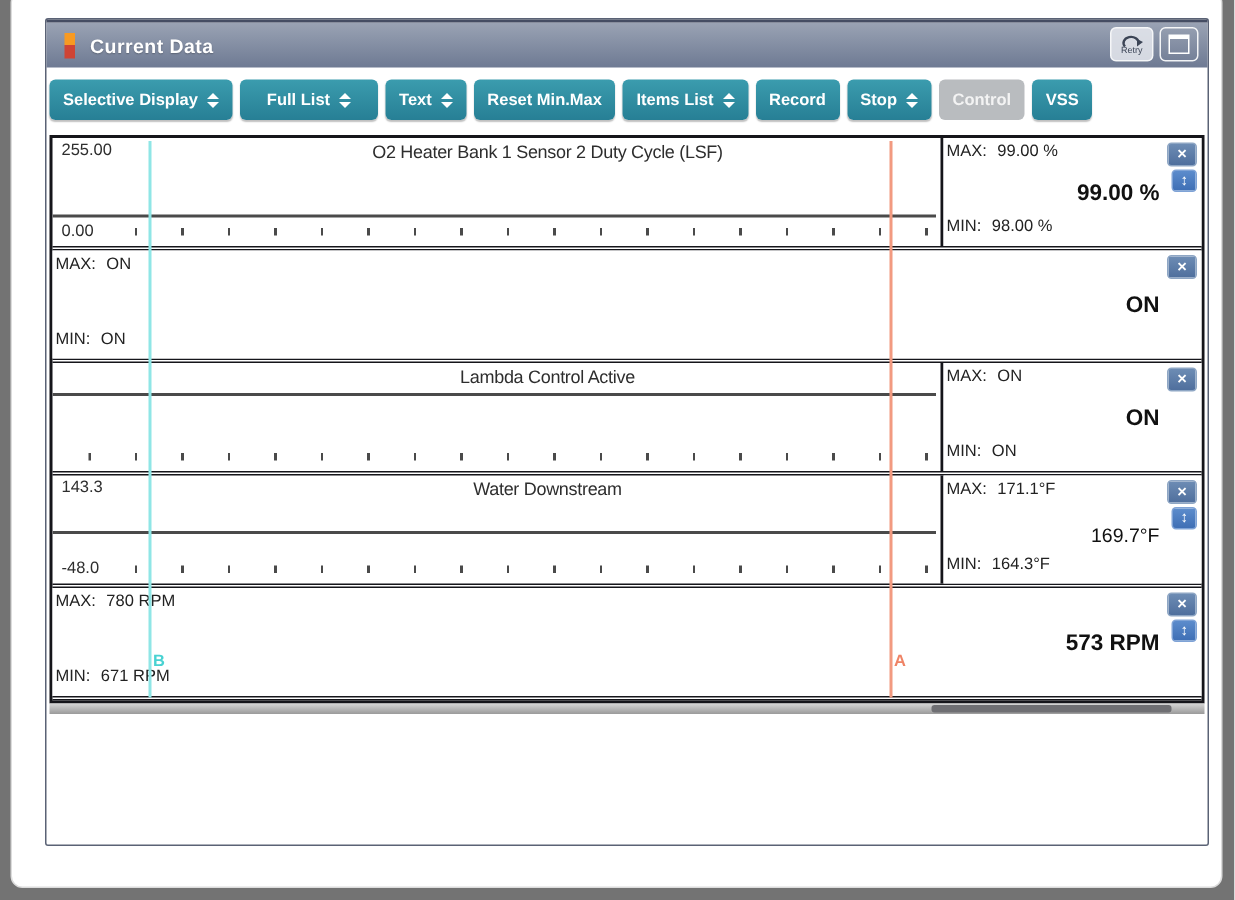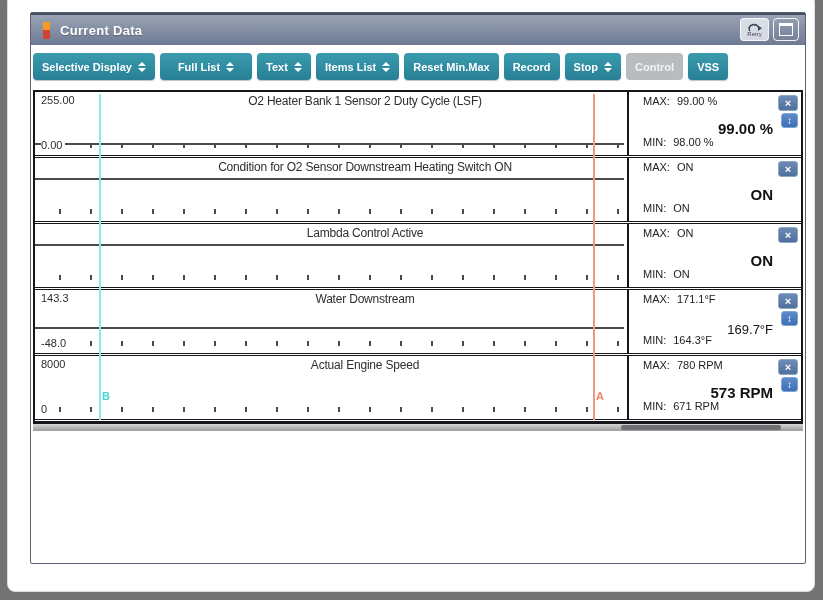--- a/index.html
+++ b/index.html
@@ -23,40 +23,40 @@
   .toolbar{display:flex;gap:5px;padding:8px 2px 0 2px;}
   .tbtn{height:27px;border:none;border-radius:4px;background:linear-gradient(#3b9cae,#277f95);color:#fff;font-family:"Liberation Sans",sans-serif;font-size:11px;font-weight:bold;display:flex;align-items:center;justify-content:center;gap:6px;padding:0 9px;cursor:pointer;box-shadow:0 1px 1px rgba(0,0,0,.25);white-space:nowrap;}
   .tbtn.wide{padding:0 18px;align-items:center;}
   .tbtn.disabled{background:#b9bcbf;color:#f3f3f3;box-shadow:none;cursor:default;}
   .caret{display:flex;flex-direction:column;gap:2px;align-items:center;}
   .caret .cu{width:0;height:0;border-left:4px solid transparent;border-right:4px solid transparent;border-bottom:4px solid #fff;}
   .caret .cd{width:0;height:0;border-left:4px solid transparent;border-right:4px solid transparent;border-top:4px solid #fff;}
 
   
   .graph{position:relative;margin:10px 0 0 2px;width:770px;box-sizing:border-box;border:2px solid #15151a;background:#fff;}
-  .section{display:flex;height:66px;box-sizing:border-box;border-bottom:3px double #15151a;}
+  .section{display:flex;height:75px;box-sizing:border-box;border-bottom:3px double #15151a;}
   .section:last-child{border-bottom:none;height:90px;}
   .chart{position:relative;width:594px;box-sizing:border-box;border-right:2px solid #15151a;overflow:hidden;}
   .ctitle{position:absolute;top:2px;left:0;width:100%;text-align:center;font-size:12px;color:#2e2e2e;letter-spacing:-0.2px;padding-left:34px;}
   .ylab{position:absolute;left:6px;font-size:11px;color:#2e2e2e;background:#fff;z-index:3;padding-right:3px;}
   .ymax{top:2px;}
   .ymin{bottom:4px;}
   .trace{position:absolute;left:0;right:3px;height:2px;background:#4a4a4a;z-index:1;}
   .ticks{position:absolute;left:24px;right:2px;bottom:7px;height:5px;z-index:2;background:repeating-linear-gradient(to right,#4a4a4a 0px,#4a4a4a 1.6px,transparent 1.6px,transparent 31px);}
   .cursor-layer{position:absolute;left:2px;top:2px;width:594px;bottom:2px;pointer-events:none;z-index:4;}
   .cline{position:absolute;top:0;bottom:0;width:2px;}
   .cline-b{left:62px;background:#8fe6e6;}
   .cline-a{left:556px;background:#f29a80;}
   .clabel{position:absolute;bottom:18px;font-size:11px;font-weight:bold;}
   .clabel-b{left:65px;color:#49d2d2;}
   .clabel-a{left:559px;color:#ef8365;}
 
   
   .panel{position:relative;flex:1;background:#fff;}
-  .mrow{position:absolute;left:14px;font-size:11px;color:#222;display:flex;}
+  .mrow{position:absolute;left:2px;font-size:11px;color:#222;display:flex;}
   .maxrow{top:3px;}
   .minrow{bottom:7px;margin-top:12px;}
   .mrow .mval{margin-left:7px;}
   .cval{position:absolute;top:28px;right:28px;font-size:15px;font-weight:bold;color:#111;}
   .cval.plain{font-weight:normal;font-size:13px;top:32px;}
   .pbtns{position:absolute;top:3px;right:3px;display:flex;flex-direction:column;align-items:flex-end;gap:2px;z-index:5;}
   .closebtn{width:20px;height:16px;border:1px solid #8ea6c4;border-radius:3px;background:linear-gradient(#6d8cb4,#4f6f9d);color:#fff;font-size:11px;font-weight:bold;line-height:13px;padding:0;cursor:pointer;font-family:"Liberation Sans",sans-serif;}
   .scalebtn{width:17px;height:15px;border:1px solid #7fa3d6;border-radius:3px;background:linear-gradient(#5c8ccc,#3f6fb5);color:#fff;font-size:10px;font-weight:bold;line-height:12px;padding:0;cursor:pointer;font-family:"Liberation Sans",sans-serif;}
 
   
@@ -107,28 +107,28 @@
           </span>
         </button>
         <button class="tbtn">
           <span>Text</span>
           <span class="caret">
             <span class="cu"></span>
             <span class="cd"></span>
           </span>
         </button>
         <button class="tbtn">
+          <span>Reset Min.Max</span>
+        </button>
+        <button class="tbtn">
           <span>Items List</span>
           <span class="caret">
             <span class="cu"></span>
             <span class="cd"></span>
           </span>
-        </button>
-        <button class="tbtn">
-          <span>Reset Min.Max</span>
         </button>
         <button class="tbtn">
           <span>Record</span>
         </button>
         <button class="tbtn">
           <span>Stop</span>
           <span class="caret">
             <span class="cu"></span>
             <span class="cd"></span>
           </span>
@@ -161,27 +161,20 @@
         <span class="mpre">MIN:</span>
               <span class="mval">98.00 %</span>
       </div>
       <div class="pbtns">
         <button class="closebtn">×</button>
         <button class="scalebtn">↕</button>
       </div>
     </div>
   </div>
         <div class="section">
-    <div class="chart">
-      <span class="ylab ymax"></span>
-      <span class="ctitle">Condition for O2 Sensor Downstream Heating Switch ON</span>
-      <div class="trace" style="top: 20px;"></div>
-      <div class="ticks"></div>
-      <span class="ylab ymin"></span>
-    </div>
     <div class="panel">
       <div class="mrow maxrow">
         <span class="mpre">MAX:</span>
               <span class="mval">ON</span>
       </div>
       <div class="cval">ON</div>
       <div class="mrow minrow">
         <span class="mpre">MIN:</span>
               <span class="mval">ON</span>
       </div>
@@ -233,27 +226,20 @@
         <span class="mpre">MIN:</span>
               <span class="mval">164.3°F</span>
       </div>
       <div class="pbtns">
         <button class="closebtn">×</button>
         <button class="scalebtn">↕</button>
       </div>
     </div>
   </div>
         <div class="section">
-    <div class="chart">
-      <span class="ylab ymax">8000</span>
-      <span class="ctitle">Actual Engine Speed</span>
-      <div class="trace" style="top: 79px;"></div>
-      <div class="ticks"></div>
-      <span class="ylab ymin">0</span>
-    </div>
     <div class="panel">
       <div class="mrow maxrow">
         <span class="mpre">MAX:</span>
               <span class="mval">780 RPM</span>
       </div>
       <div class="cval">573 RPM</div>
       <div class="mrow minrow">
         <span class="mpre">MIN:</span>
               <span class="mval">671 RPM</span>
       </div>

